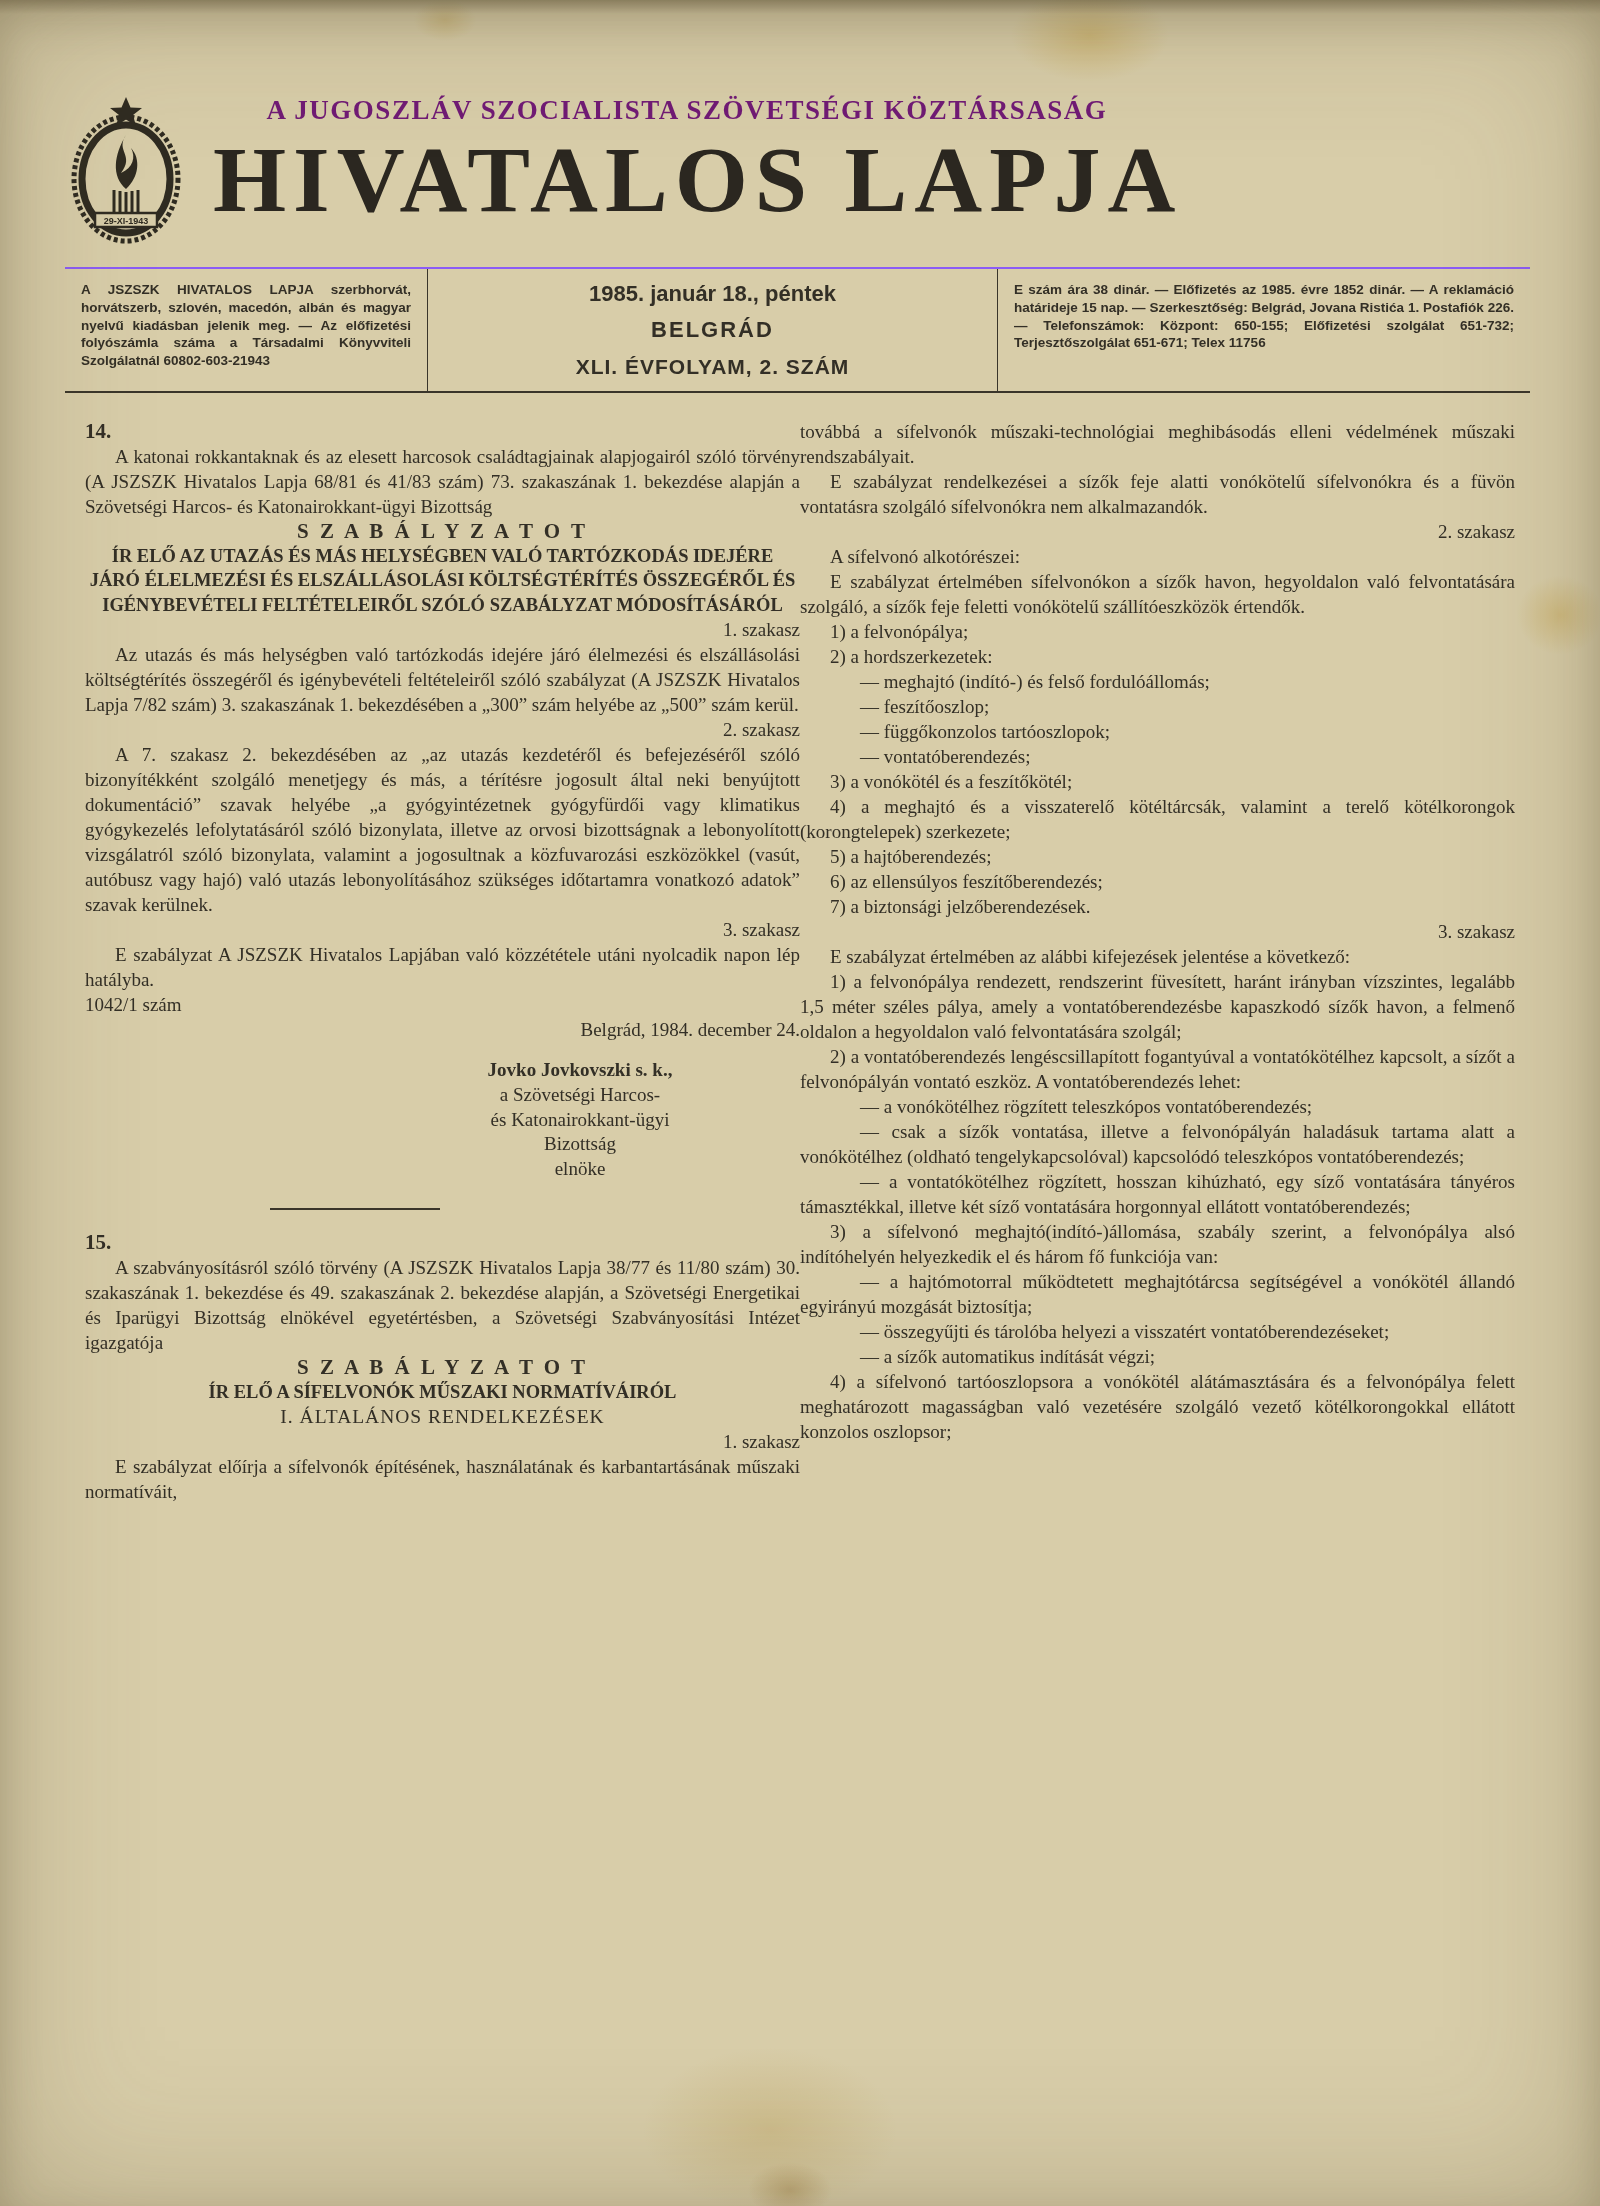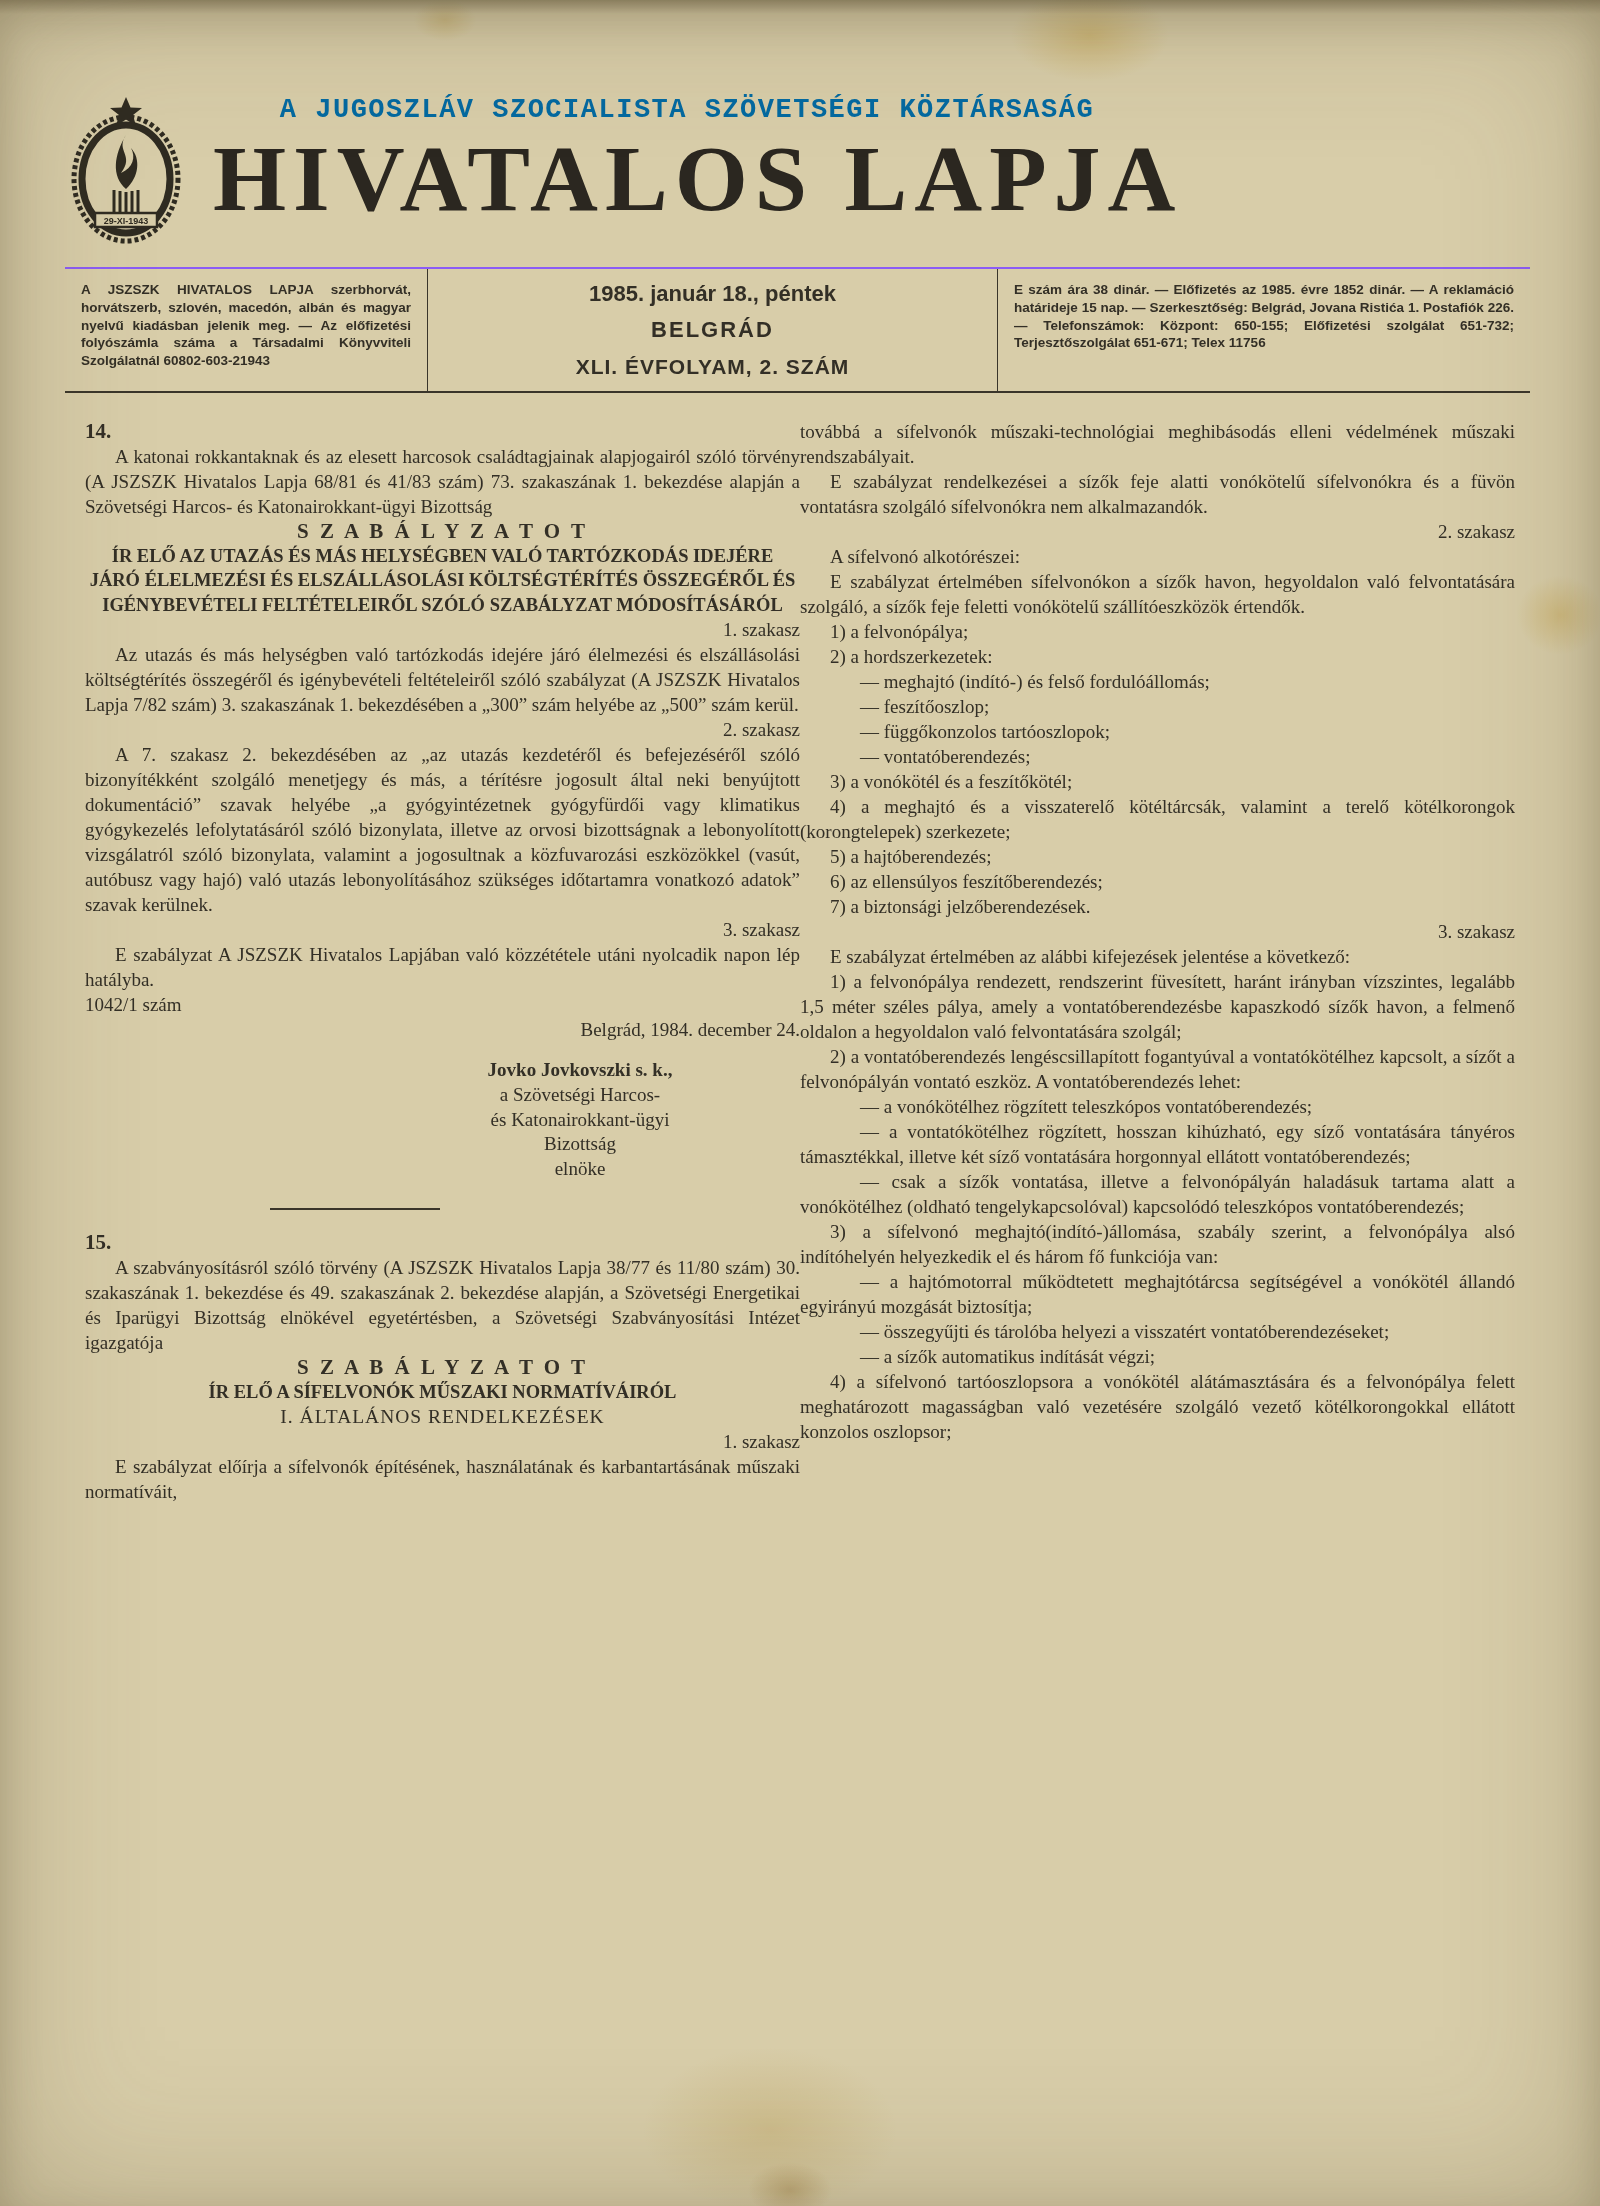--- a/index.html
+++ b/index.html
@@ -32,23 +32,23 @@
   .stain-4 { left:600px; top:2020px; width:340px; height:220px;
     background:radial-gradient(closest-side, rgba(170,132,40,.22), rgba(170,132,40,0) 75%); }
   .stain-5 { left:730px; top:2150px; width:120px; height:80px;
     background:radial-gradient(closest-side, rgba(140,100,30,.30), rgba(140,100,30,0) 70%); }
 
   
   .header { display:flex; padding:95px 70px 0 65px; }
   .emblem { width:122px; height:152px; flex:none; margin-right:26px; }
   .titles { width:948px; text-align:center; }
   .supertitle {
-    font-family:Liberation Mono, monospace;
+    font-family:Liberation Serif, serif;
     font-weight:bold; font-size:27px; letter-spacing:1.5px;
-    color:#0369a1; white-space:nowrap;
+    color:#701a75; white-space:nowrap;
   }
   .main-title {
     font-family:"Liberation Serif", serif;
     font-weight:bold; font-size:94px; letter-spacing:7px; line-height:1.02;
     margin-top:6px; color:#2b2720; white-space:nowrap;
   }
 
   
   .info-box {
     margin:20px 70px 0 65px;
@@ -208,22 +208,22 @@
       <p class="li-num">5) a hajtóberendezés;</p>
       <p class="li-num">6) az ellensúlyos feszítőberendezés;</p>
       <p class="li-num">7) a biztonsági jelzőberendezések.</p>
 
       <p class="szakasz">3. szakasz</p>
       <p class="para">E szabályzat értelmében az alábbi kifejezések jelentése a következő:</p>
 
       <p class="li-num">1) a felvonópálya rendezett, rendszerint füvesített, haránt irányban vízszintes, legalább 1,5 méter széles pálya, amely a vontatóberendezésbe kapaszkodó sízők havon, a felmenő oldalon a hegyoldalon való felvontatására szolgál;</p>
       <p class="li-num">2) a vontatóberendezés lengéscsillapított fogantyúval a vontatókötélhez kapcsolt, a sízőt a felvonópályán vontató eszköz. A vontatóberendezés lehet:</p>
       <p class="li-dash">— a vonókötélhez rögzített teleszkópos vontatóberendezés;</p>
+      <p class="li-dash">— csak a sízők vontatása, illetve a felvonópályán haladásuk tartama alatt a vonókötélhez (oldható tengelykapcsolóval) kapcsolódó teleszkópos vontatóberendezés;</p>
       <p class="li-dash">— a vontatókötélhez rögzített, hosszan kihúzható, egy síző vontatására tányéros támasztékkal, illetve két síző vontatására horgonnyal ellátott vontatóberendezés;</p>
-      <p class="li-dash">— csak a sízők vontatása, illetve a felvonópályán haladásuk tartama alatt a vonókötélhez (oldható tengelykapcsolóval) kapcsolódó teleszkópos vontatóberendezés;</p>
       <p class="li-num">3) a sífelvonó meghajtó(indító-)állomása, szabály szerint, a felvonópálya alsó indítóhelyén helyezkedik el és három fő funkciója van:</p>
       <p class="li-dash">— a hajtómotorral működtetett meghajtótárcsa segítségével a vonókötél állandó egyirányú mozgását biztosítja;</p>
       <p class="li-dash">— összegyűjti és tárolóba helyezi a visszatért vontatóberendezéseket;</p>
       <p class="li-dash">— a sízők automatikus indítását végzi;</p>
       <p class="li-num">4) a sífelvonó tartóoszlopsora a vonókötél alátámasztására és a felvonópálya felett meghatározott magasságban való vezetésére szolgáló vezető kötélkorongokkal ellátott konzolos oszlopsor;</p>
     </div>
   </div>
 
   <div class="topstrip"></div>
   <div class="vignette"></div>

